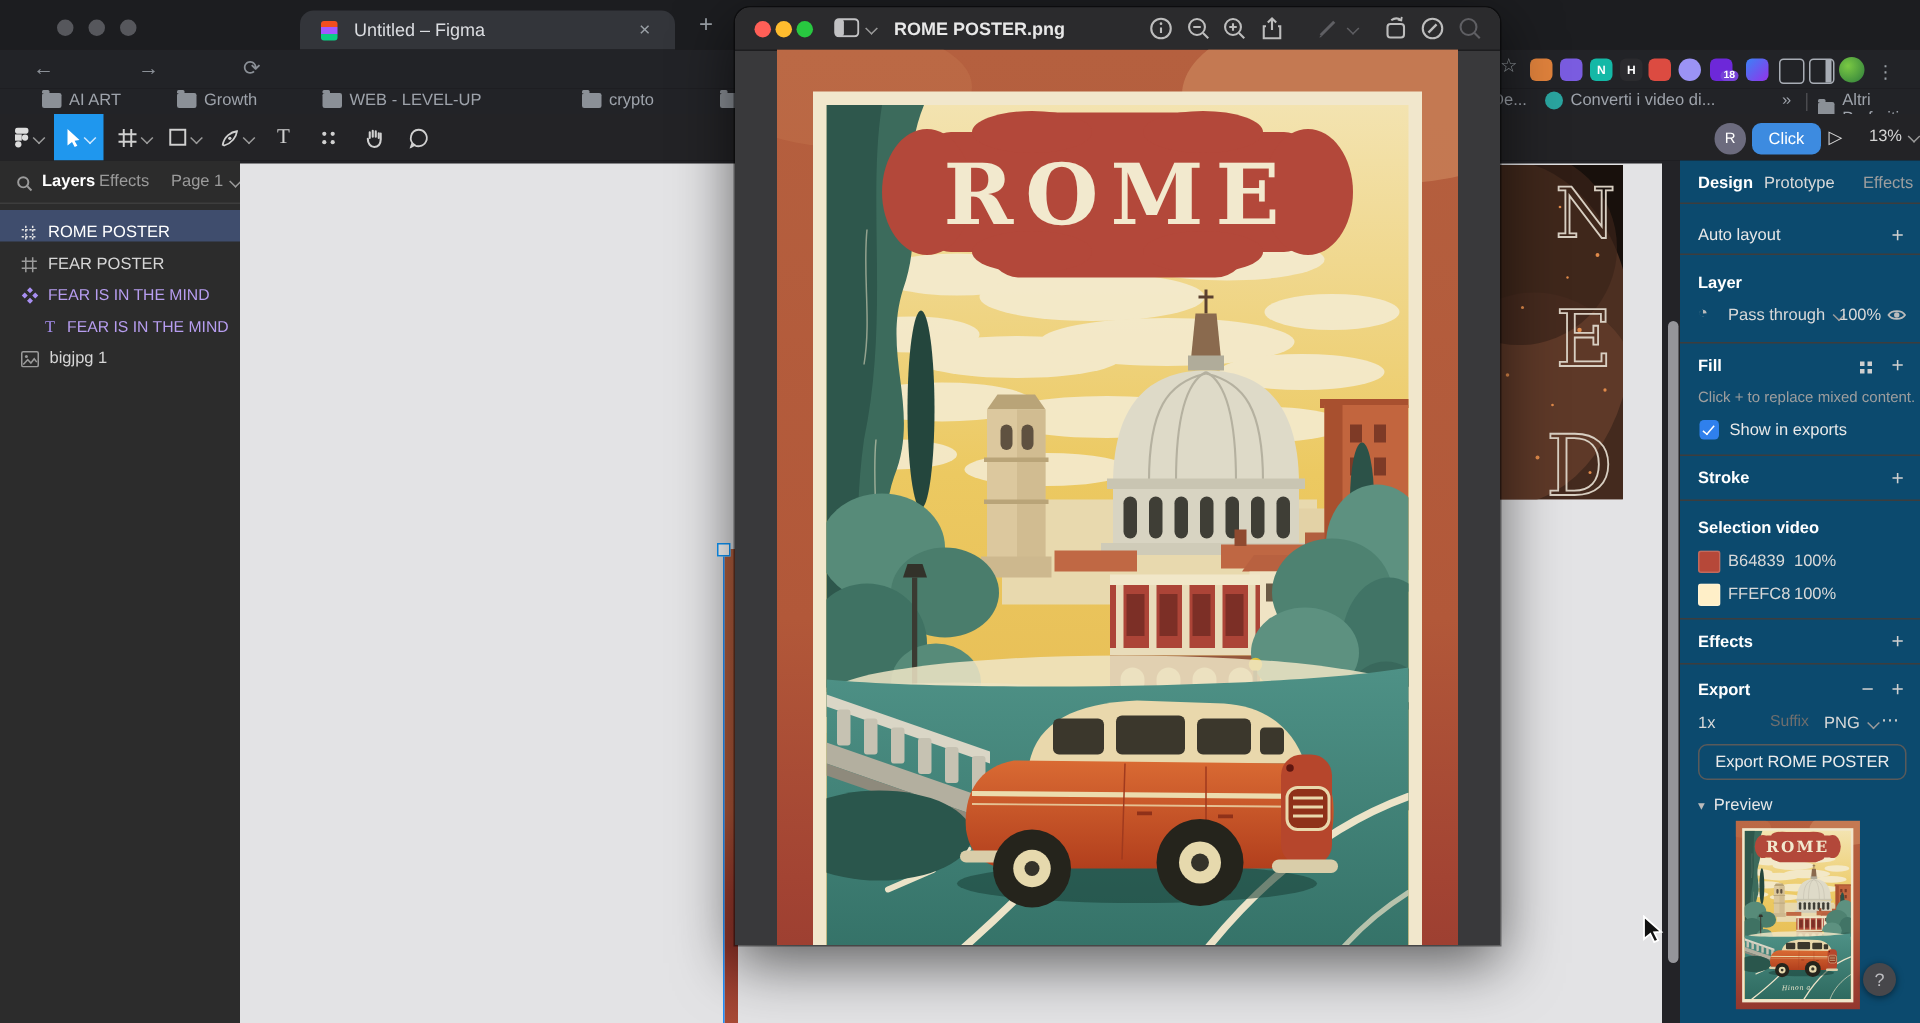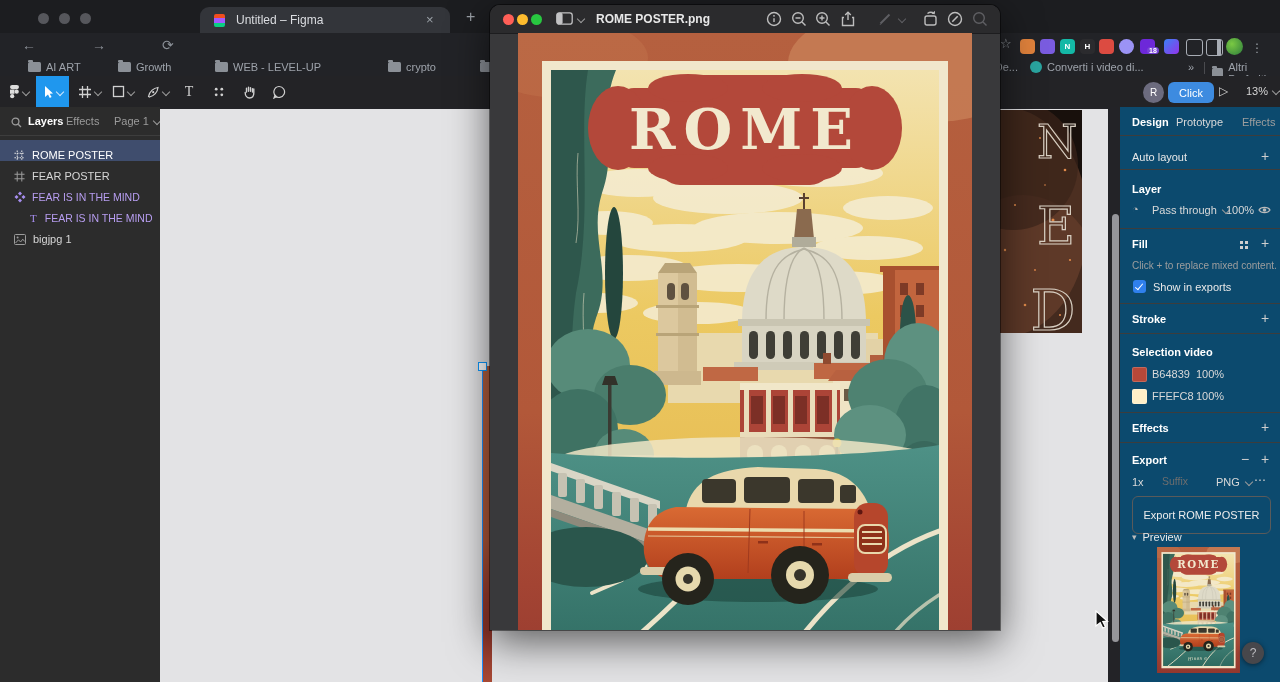--- a/index.html
+++ b/index.html
@@ -32,21 +32,21 @@
   .panel{left:1120px;top:107px;width:160px;height:575px;background:#0c4a6e;color:#d9d9d9;font-size:11px;}
   .divider{position:absolute;left:0;width:160px;height:1px;background:#3d3d3d;}
   .sec{color:#ffffff;font-weight:bold;font-size:11px;}
   .muted{color:#9e9e9e;}
   .plus{color:#cfcfcf;font-size:14px;line-height:1;}
   .swatch{width:13px;height:13px;border-radius:2px;border:1px solid rgba(255,255,255,.18);}
   .checkbox{width:13px;height:13px;background:#2f80ed;border-radius:3px;position:relative;}
   .checkbox:after{content:"";position:absolute;left:4.2px;top:1.6px;width:3.4px;height:7px;
                   border:solid #fff;border-width:0 1.6px 1.6px 0;transform:rotate(40deg);}
   .style-dots{width:3px;height:3px;background:#cfcfcf;box-shadow:5px 0 #cfcfcf,0 5px #cfcfcf,5px 5px #cfcfcf;}
-  .export-btn{position:absolute;left:12px;top:389px;width:139px;height:38px;border:1px solid #5a5a5a;
+  .export-btn{position:absolute;left:12px;top:389px;width:139px;height:24px;border:1px solid #5a5a5a;
               border-radius:6px;background:transparent;color:#ececec;font-size:11px;
               display:flex;align-items:center;justify-content:center;font-family:inherit;}
   .suffix-input{background:transparent;border:none;outline:none;width:44px;color:#ddd;font-size:10.5px;font-family:inherit;}
   .suffix-input::placeholder{color:#6e6e6e;}
   
   .pwindow{left:490px;top:5px;width:510px;height:625px;background:#39393b;border-radius:10px 10px 0 0;
            box-shadow:0 12px 40px rgba(0,0,0,.6), 0 0 0 1px rgba(0,0,0,.45);overflow:hidden;}
   .ptitle{position:absolute;left:0;top:0;width:510px;height:28px;background:#2b2b2d;border-bottom:1px solid #1d1d1f;}
   .ticon{position:absolute;top:5px;}
   
@@ -630,21 +630,21 @@
     <div class="divider" style="top:305px"></div>
 
     <span class="abs sec" style="left:12px;top:315px">Effects</span>
     <span class="abs plus" style="left:141px;top:313px">+</span>
     <div class="divider" style="top:335px"></div>
 
     <span class="abs sec" style="left:12px;top:347px">Export</span>
     <span class="abs plus" style="left:121px;top:345px">−</span>
     <span class="abs plus" style="left:141px;top:345px">+</span>
     <span class="abs" style="left:12px;top:369px">1x</span>
-    <input class="abs suffix-input" style="left: 40px; top: 367px;" placeholder="Suffix">
+    <input class="abs suffix-input" style="left: 40px; top: 367px; text-align: right;" placeholder="Suffix">
     <div class="abs row" style="left:96px;top:369px;gap:6px">
       <span>PNG</span>
       <span class="chev"></span>
     </div>
     <span class="abs" style="left:134px;top:366px;color:#cfcfcf;font-size:12px">⋯</span>
     <button class="export-btn">Export ROME POSTER</button>
 
     <div class="abs row" style="left:12px;top:424px;gap:6px">
       <span style="color:#bbb;font-size:9px">▾</span>
       <span style="color:#e8e8e8">Preview</span>

